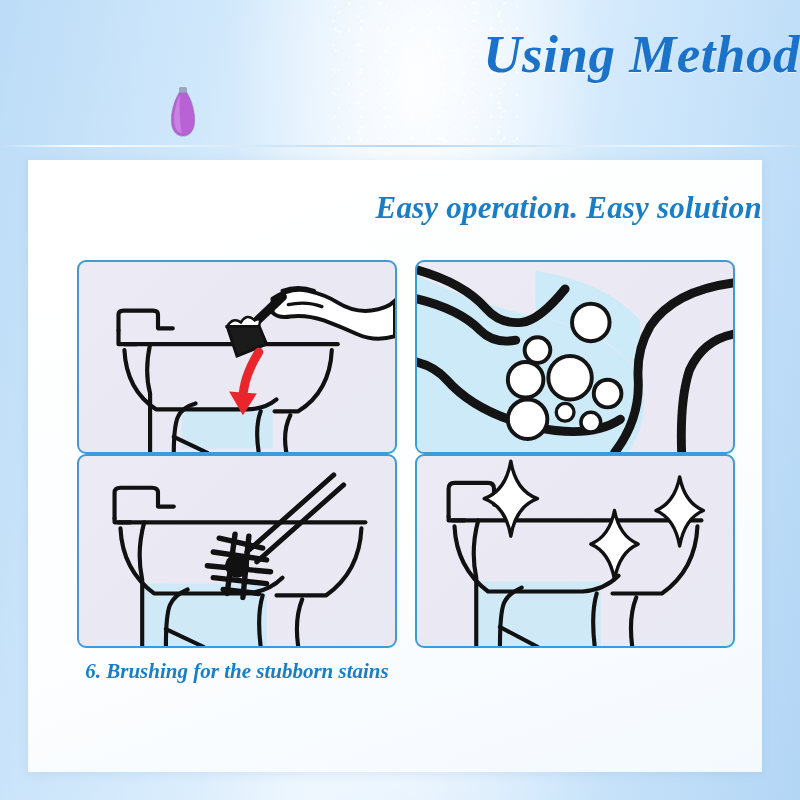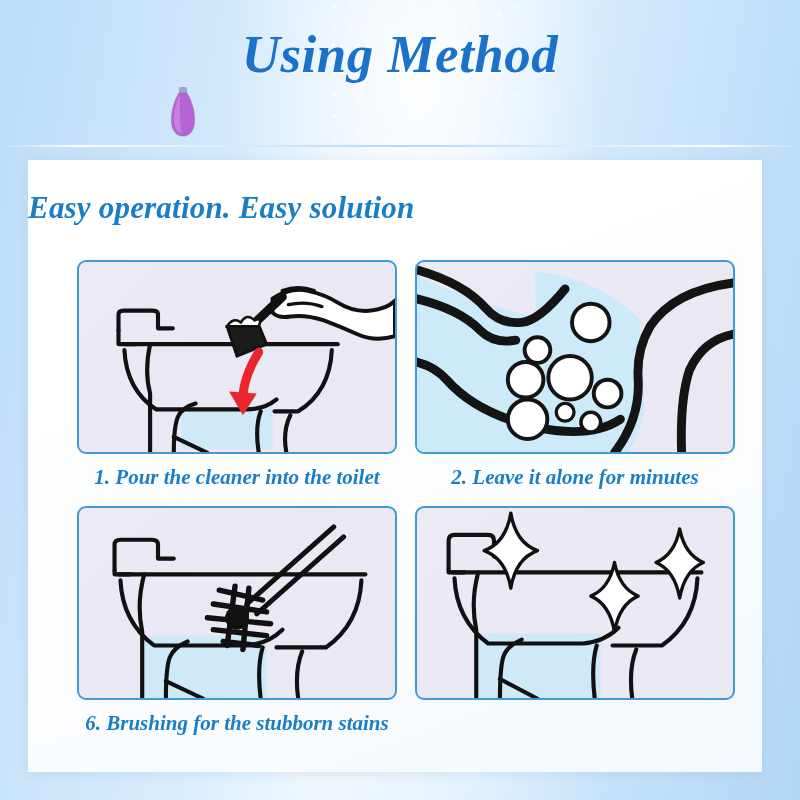--- a/index.html
+++ b/index.html
@@ -41,21 +41,21 @@
     opacity: .85;
     pointer-events: none;
   }
 
   
   .title {
     position: absolute;
     left: 0;
     top: 24px;
     width: 800px;
-    text-align: center;
+    text-align: right;
     font-family: "Liberation Serif", "DejaVu Serif", serif;
     font-style: italic;
     font-weight: bold;
     font-size: 53px;
     letter-spacing: 0.5px;
     color: #1a73c8;
     text-shadow: 0 1px 1px rgba(255,255,255,.7);
   }
   .subtitle {
     position: absolute;
@@ -93,21 +93,21 @@
     height: 612px;
     background: linear-gradient(160deg, #ffffff 0%, #fdfeff 55%, #f3f9fe 100%);
     box-shadow: 0 2px 10px rgba(120,160,200,.18);
   }
 
   .section-title {
     position: absolute;
     left: 0;
     top: 30px;
     width: 734px;
-    text-align: left;
+    text-align: right;
     font-family: "Liberation Serif", "DejaVu Serif", serif;
     font-style: italic;
     font-weight: bold;
     font-size: 31px;
     color: #1a7ec6;
     letter-spacing: 0.2px;
   }
 
   
   .steps {
@@ -204,21 +204,20 @@
               <path d="M150 66 L180 60 L190 84 L160 96 Z" fill="#1b1b1b" stroke="#111111" stroke-width="3"></path>
               <path d="M150 66 Q156 56 164 62 Q170 52 178 60 Q186 56 182 66 Z" fill="#ffffff" stroke="#111111" stroke-width="2.6"></path>
             </g>
 
             <g>
               <path d="M182 92 Q166 118 166 140" stroke="#e8262b" stroke-width="9" fill="none" stroke-linecap="round"></path>
               <path d="M152 132 L180 134 L166 156 Z" fill="#e8262b"></path>
             </g>
           </svg>
         </div>
-        <div class="caption">1. Pour the cleaner into the toilet</div>
       </div>
 
       <div class="step">
         <div class="panel bowl">
           <svg viewBox="0 0 320 194" preserveAspectRatio="xMidYMid slice">
 
             <path d="M-10 10 Q60 44 120 56 Q200 72 226 120 Q238 156 214 194 L-10 194 Z" fill="#cdeaf8"></path>
             <path d="M120 10 Q190 20 226 60 L226 120 Q200 70 120 56 Z" fill="#cdeaf8"></path>
 
             <g fill="none" stroke="#141414" stroke-width="9" stroke-linecap="round" stroke-linejoin="round">
@@ -234,21 +233,20 @@
               <circle cx="122" cy="90" r="13" fill="#ffffff" stroke="#141414" stroke-width="4"></circle>
               <circle cx="155" cy="118" r="22" fill="#ffffff" stroke="#141414" stroke-width="4"></circle>
               <circle cx="110" cy="120" r="18" fill="#ffffff" stroke="#141414" stroke-width="4"></circle>
               <circle cx="193" cy="134" r="14" fill="#ffffff" stroke="#141414" stroke-width="4"></circle>
               <circle cx="150" cy="153" r="9" fill="#ffffff" stroke="#141414" stroke-width="3.4"></circle>
               <circle cx="112" cy="160" r="20" fill="#ffffff" stroke="#141414" stroke-width="4"></circle>
               <circle cx="176" cy="163" r="10" fill="#ffffff" stroke="#141414" stroke-width="3.6"></circle>
             </g>
           </svg>
         </div>
-        <div class="caption">2. Leave it alone for minutes</div>
       </div>
 
       <div class="step">
         <div class="panel">
           <svg viewBox="0 0 320 194" preserveAspectRatio="xMidYMid slice">
             <path d="M66 130 L66 194 L190 194 L190 130 Z" fill="#cfe9f7"></path>
             <g fill="none" stroke="#111111" stroke-width="4.2" stroke-linejoin="round" stroke-linecap="round">
               <path d="M36 64 L36 38 Q36 33 42 33 L74 33 Q80 33 80 38 L80 52 L96 52"></path>
               <path d="M36 64 L36 68 L52 68"></path>
               <path d="M40 68 L290 68"></path>

